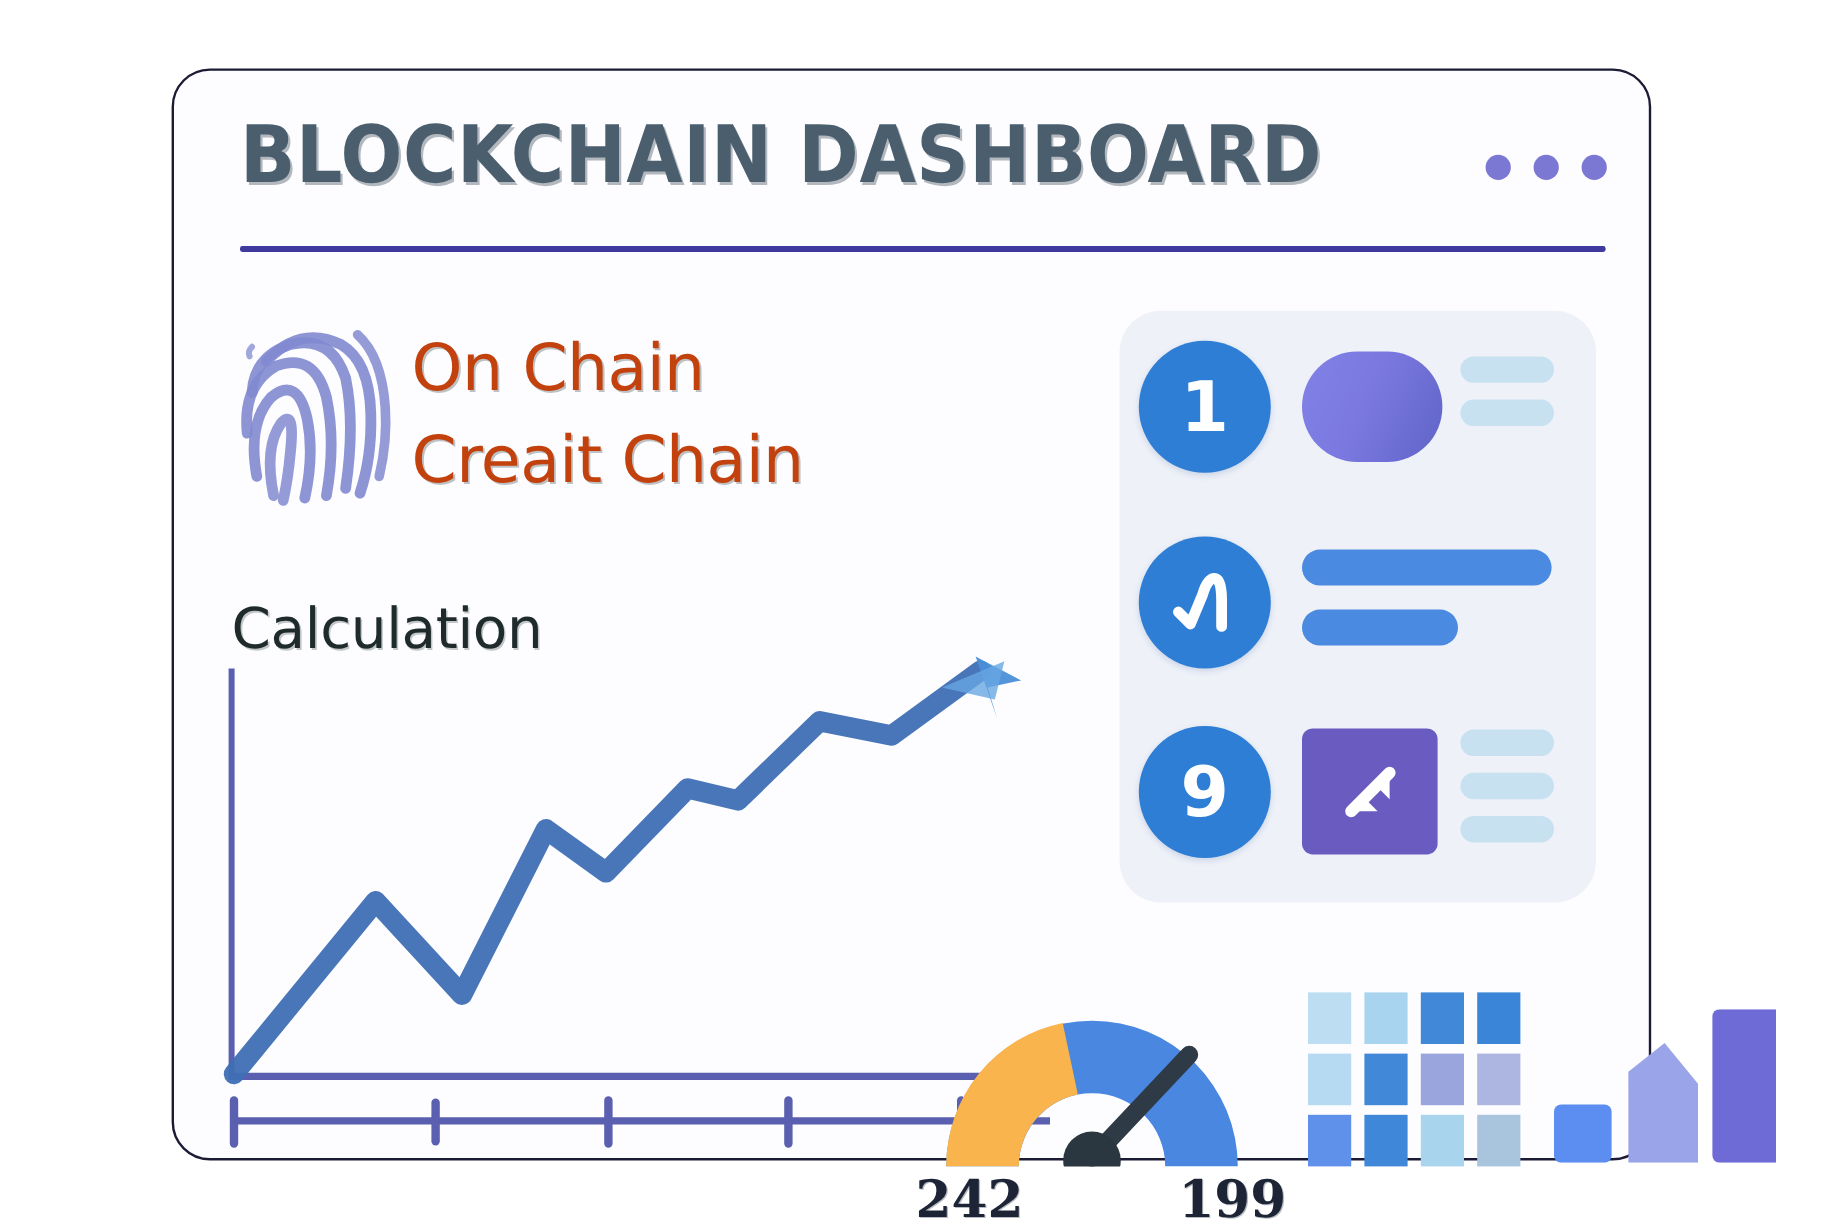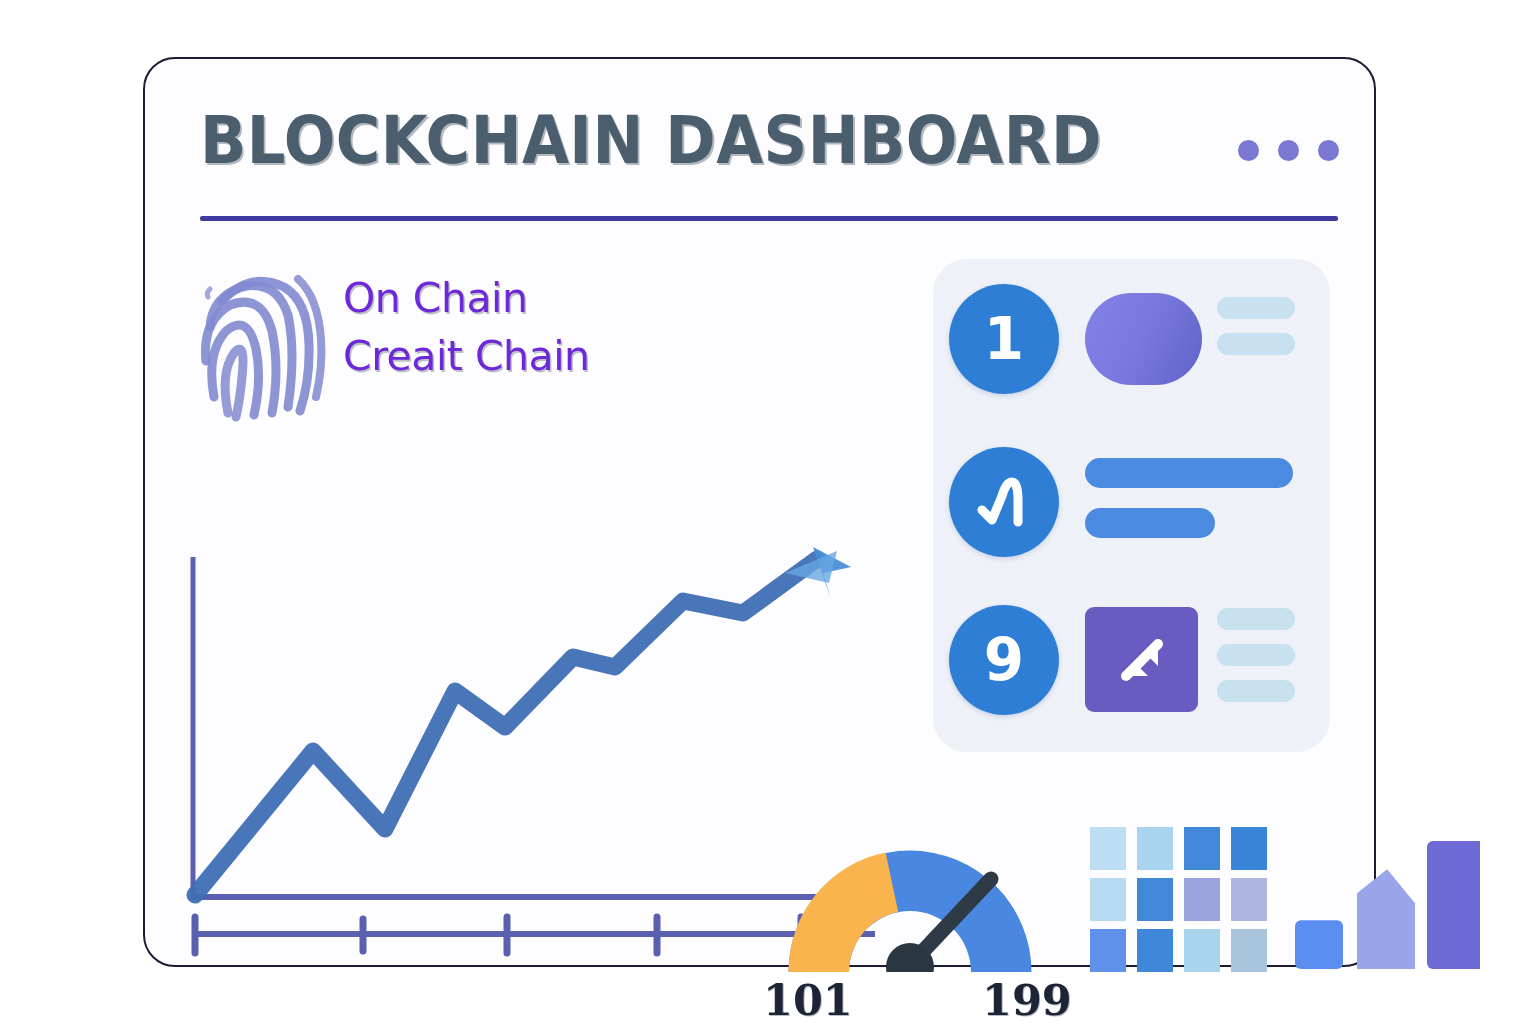--- a/index.html
+++ b/index.html
@@ -26,21 +26,20 @@
     border-radius: 32px;
     box-sizing: border-box;
   }
 
   
   #title-bar {
     position: absolute;
     left: 0; top: 0;
     width: 100%;
     height: 138px;
-    margin-top: 11px;
   }
   #page-title {
     position: absolute;
     left: 55px;
     top: 32px;
     font-family: "DejaVu Sans", "Liberation Sans", sans-serif;
     font-size: 66px;
     font-weight: bold;
     letter-spacing: 0.5px;
     color: #4a5e6e;
@@ -88,24 +87,24 @@
     top: 48px;
     width: 155px;
     height: 175px;
     filter: blur(0.6px);
   }
 
   #score-heading {
     position: absolute;
     left: 198px;
     top: 60px;
-    font-size: 41px;
+    font-size: 54px;
     line-height: 1.42;
     font-weight: normal;
-    color: #6d28d9;
+    color: #c2410c;
     letter-spacing: -0.5px;
     text-shadow: 1.5px 1.5px 0 rgba(25,40,40,0.28);
   }
   #score-heading .hl { display: block; white-space: nowrap; }
 
   #calculation-label {
     position: absolute;
     left: 48px;
     top: 288px;
     font-size: 47px;
@@ -259,20 +258,21 @@
         <path d="M24 140 Q16 96 36 74 Q58 56 66 92 Q72 122 64 158" stroke-width="9" opacity="0.9"></path>
         <path d="M38 156 Q30 116 44 96 Q56 82 52 120 Q50 142 46 160" stroke-width="9" opacity="0.85"></path>
       </g>
     </svg>
 
     <div id="score-heading">
       <span class="hl">On Chain</span>
       <span class="hl">Creait Chain</span>
     </div>
 
+    <div id="calculation-label">Calculation</div>
 
     <svg id="line-chart" viewBox="0 0 790 420">
 
       <line x1="48" y1="18" x2="48" y2="360" stroke="#5a5fb0" stroke-width="5"></line>
 
       <line x1="46" y1="358" x2="752" y2="358" stroke="#5a5fb0" stroke-width="6"></line>
 
       <polyline points="50,356 168,212 240,290 310,152 360,188 428,118 470,128 538,62 598,74 672,20" fill="none" stroke="#3f6fb5" stroke-width="17" stroke-linejoin="round" stroke-linecap="round" opacity="0.95"></polyline>
 
       <g>
@@ -295,21 +295,21 @@
     <div id="gauge">
       <svg width="330" height="175" viewBox="0 0 330 175">
 
         <path d="M 43.5 175 A 121.5 121.5 0 0 1 286.5 175 L 226 175 A 61 61 0 0 0 104 175 Z" fill="#4a87e0"></path>
 
         <path d="M 43.5 175 L 104 175 A 61 61 0 0 1 153.2 115.0 L 140.6 55.4 A 121.5 121.5 0 0 0 43.5 175 Z" fill="#f9b44e"></path>
 
         <line x1="165" y1="168" x2="246" y2="82" stroke="#2e3a45" stroke-width="15" stroke-linecap="round"></line>
         <circle cx="165" cy="170" r="24" fill="#2a3640"></circle>
       </svg>
-      <div class="gauge-label" id="gauge-label-min">101</div>
+      <div class="gauge-label" id="gauge-label-min">242</div>
       <div class="gauge-label" id="gauge-label-max">199</div>
     </div>
   </div>
 
   <div id="detail-card">
 
     <div class="card-row" id="card-row-1">
       <div class="num-circle">1</div>
       <div id="blob-shape"></div>
       <div class="bars-col" id="bars-1">

